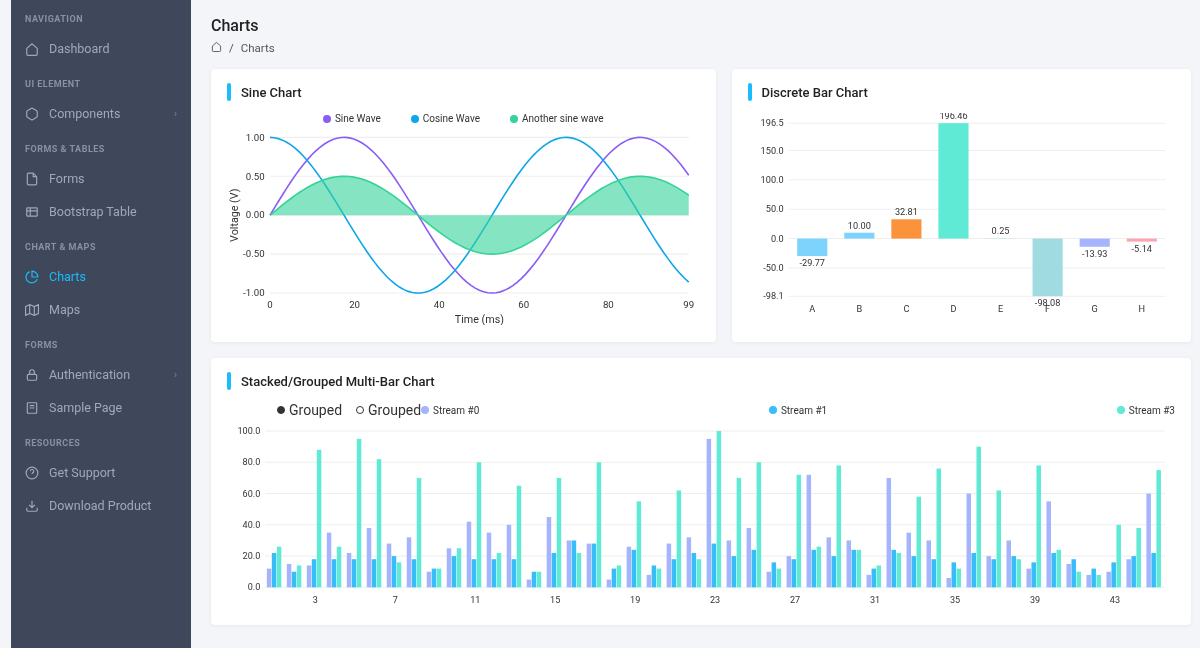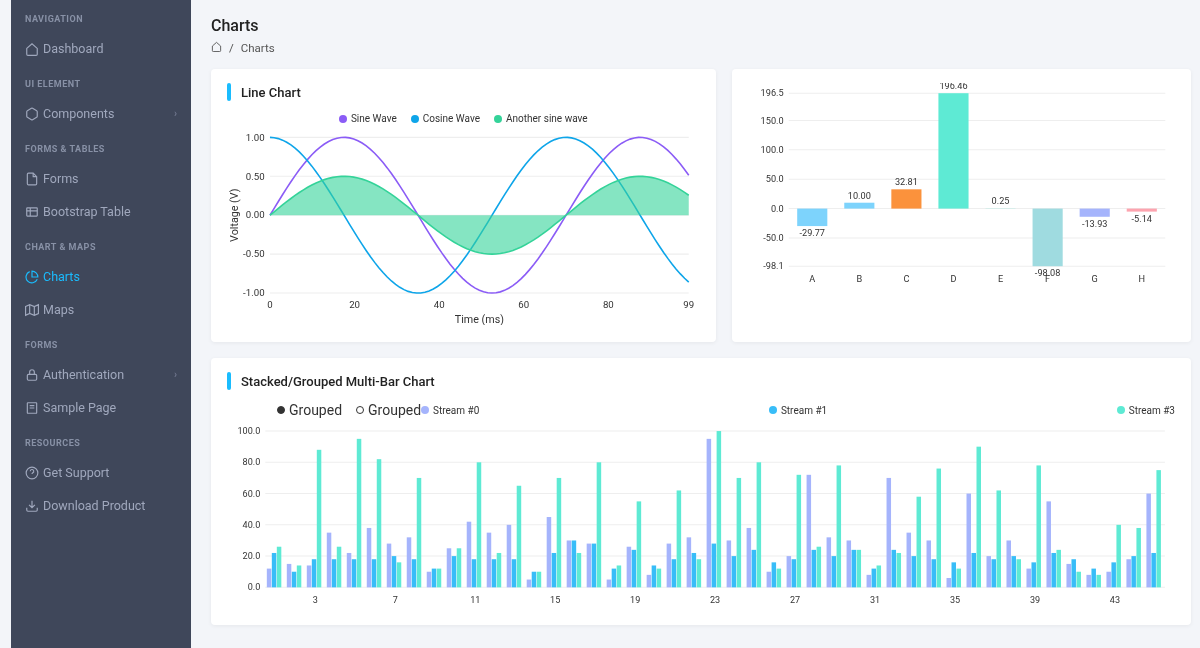--- a/index.html
+++ b/index.html
@@ -1,34 +1,34 @@
 <!DOCTYPE html>
 <html><head>
 <meta charset="utf-8">
 <style>
 * { box-sizing: border-box; margin: 0; padding: 0; }
 body { font-family: -apple-system, BlinkMacSystemFont, "Segoe UI", Roboto, sans-serif; background: #f3f5f9; color: #333; font-size: 13px; }
 .app { display: flex; width: 1200px; height: 648px; overflow: hidden; margin-left: 11px; }
 .sidebar { width: 180px; background: #3f475a; color: #a0a8bd; overflow-y: auto; flex-shrink: 0; }
 .sidebar::-webkit-scrollbar { width: 0; }
 .section-label { font-size: 9px; font-weight: 700; letter-spacing: 0.5px; padding: 14px 14px 8px; color: #8891a6; }
-.nav-item { display: flex; align-items: center; padding: 9px 14px; cursor: pointer; font-size: 12.5px; gap: 4px; }
+.nav-item { display: flex; align-items: center; padding: 9px 14px; cursor: pointer; font-size: 12.5px; gap: 10px; }
 .nav-item.active { color: #1abcfe; }
 .nav-item .ico { width: 14px; height: 14px; display: inline-flex; align-items: center; justify-content: center; }
 .nav-item .chev { margin-left: auto; font-size: 10px; color: #7a8199; }
 .main { flex: 1; padding: 16px 20px; overflow-y: auto; }
 .main::-webkit-scrollbar { width: 0; }
 .page-title { font-size: 16px; font-weight: 500; color: #222; }
 .breadcrumb { display: flex; align-items: center; gap: 7px; font-size: 11.5px; color: #555; margin-top: 6px; margin-bottom: 14px; }
 .row { display: flex; gap: 16px; }
 .card { background: #fff; border-radius: 4px; box-shadow: 0 1px 4px rgba(0,0,0,0.06); padding: 14px 16px; flex: 1; }
 .card-title { display: flex; align-items: center; gap: 10px; font-size: 13px; font-weight: 500; color: #222; margin-bottom: 12px; }
 .card-title .bar { width: 4px; height: 18px; background: #1abcfe; border-radius: 2px; }
 .chart { position: relative; }
-.legend { display: flex; gap: 14px; justify-content: center; font-size: 10px; margin-bottom: 8px; }
+.legend { display: flex; gap: 30px; justify-content: center; font-size: 10px; margin-bottom: 8px; }
 .legend.right { justify-content: space-between; }
 .legend span { display: flex; align-items: center; gap: 4px; }
 .legend i { width: 8px; height: 8px; border-radius: 50%; display: inline-block; }
 .toggle { display: flex; gap: 14px; font-size: 14px; margin-bottom: 8px; margin-left: 50px; }
 .toggle span { display: flex; align-items: center; gap: 4px; }
 .toggle i { width: 8px; height: 8px; border-radius: 50%; border: 1.5px solid #333; display: inline-block; }
 .toggle i.on { background: #333; }
 svg text { font-size: 9px; fill: #333; }
 svg .axis-label { font-size: 10px; }
 </style>
@@ -151,21 +151,21 @@
           </svg>
       </span>
       <span>/</span>
       <span>Charts</span>
     </div>
 
     <div class="row">
       <div class="card" style="flex:1.05">
         <div class="card-title">
             <span class="bar"></span>
-            <span>Line Chart</span>
+            <span>Sine Chart</span>
           </div>
         <div class="legend" id="legend-line">
             <span><i style="background:#8b5cf6"></i>Sine Wave</span>
             <span><i style="background:#0ea5e9"></i>Cosine Wave</span>
             <span><i style="background:#34d399"></i>Another sine wave</span>
           </div>
         <div class="chart" id="line-chart"><svg width="100%" viewBox="0 0 440 180">
               <line x1="40" y1="150" x2="430" y2="150" stroke="#eee"></line>
               <text x="35" y="153" text-anchor="end">-1.00</text>
               <line x1="40" y1="113.75" x2="430" y2="113.75" stroke="#eee"></line>
@@ -184,20 +184,24 @@
               <text x="430" y="164" text-anchor="middle">99</text>
               <path d="M40,77.5 L43.9,71.06596658539384 L47.8,64.68270602237533 L51.7,58.40059049901481 L55.6,52.269194038101745 L59.5,46.33690129393841 L63.4,40.65052573479035 L67.30000000000001,35.25494022402823 L71.2,30.19272291515442 L75.1,25.5038212550604 L79,21.225236746964384 L82.9,17.390732960657942 L86.8,14.030569094237848 L90.7,11.171261189867124 L94.60000000000001,8.835372887881022 L98.5,7.041337370459331 L102.4,5.803311899959681 L106.30000000000001,5.1310660997933155 L110.2,5.029904859450625 L114.1,5.500626472056837 L118,6.53951633480591 L121.89999999999999,8.138376261984774 L125.8,10.284589179269915 L129.7,12.961218688774807 L133.6,16.14714271915102 L137.5,19.817220206070886 L141.4,23.942489487766196 L145.3,28.490396850026627 L149.20000000000002,33.425053417141115 L153.1,38.7075183615799 L157,44.29610619752759 L160.9,50.146715733321855 L164.8,56.2131780869386 L168.70000000000002,62.447621018230166 L172.60000000000002,68.80084670286384 L176.5,75.22271996683567 L180.4,81.6625639178862 L184.3,88.06955985177422 L188.2,94.39314827763116 L192.1,100.58342789778612 L196,106.59154939359439 L199.89999999999998,112.37010090979038 L203.79999999999998,117.87348219539362 L207.7,123.05826444871181 L211.6,127.88353302679884 L215.50000000000003,132.3112103149458 L219.39999999999998,136.30635620834713 L223.29999999999995,139.83744383475235 L227.2,142.8766083422957 L231.1,145.39986678924393 L235,147.38730740044937 L238.9,148.82324669702876 L242.8,149.69635325931176 L246.70000000000002,149.99973714640896 L250.60000000000002,149.73100426676365 L254.50000000000003,148.89227527063292 L258.40000000000003,147.49016881541235 L262.29999999999995,145.53574933586216 L266.2,143.04443973139558 L270.1,140.03589965943988 L274,136.53387039529244 L277.9,132.56598748272907 L281.8,128.1635626537932 L285.7,123.36133673870158 L289.6,118.19720551572647 L293.50000000000006,112.71192066445482 L297.40000000000003,106.9487681822888 L301.29999999999995,100.95322680189858 L305.20000000000005,94.77260910515577 L309.0999999999999,88.45568816562353 L313,82.05231266587528 L316.9,75.61301352686834 L320.8,69.1886051535715 L324.7,62.82978444353833 L328.6,56.586730722765125 L332.5,50.508709765858995 L336.4,44.643685025308585 L340.3,39.03793913776181 L344.2,33.73570869411685 L348.1,28.778835155561666 L352,24.206434670287166 L355.9000000000001,20.054589396448023 L359.79999999999995,16.35606276723152 L363.70000000000005,13.140040944961697 L367.59999999999997,10.431902504501807 L371.49999999999994,8.253018163449326 L375.4,6.620582139512834 L379.3,5.547476465878759 L383.2,5.042169335295597 L387.1,5.1086482750723405 L391.00000000000006,5.746388680326476 L394.90000000000003,6.950357953795816 L398.79999999999995,8.711055219544761 L402.70000000000005,11.014586297172826 L406.5999999999999,13.842773344882374 L410.5,17.17329830617888 L414.4,20.97987902822382 L418.3,25.232476662040227 L422.2,29.897532707910543 L426.1,34.93823383537806 L430,40.31480238807178" fill="none" stroke="#8b5cf6" stroke-width="1.5"></path>
               <path d="M40,5 L43.9,5.286059420498788 L47.8,6.14198030290396 L51.7,7.561008323584787 L55.6,9.531945514727 L59.5,12.039238630793022 L63.4,15.063101883760652 L67.30000000000001,18.579673078600706 L71.2,22.56120191688167 L75.1,26.976268982543544 L79,31.79003368175826 L82.9,36.96450918031131 L86.8,42.45886216889235 L90.7,48.22973509075851 L94.60000000000001,54.23158828897732 L98.5,60.41705937326458 L102.4,66.7373369705477 L106.30000000000001,73.14254590987854 L110.2,79.58214080208852 L114.1,86.00530490833319 L118,92.3613511499367 L121.89999999999999,98.6001220950497 L125.8,104.67238576570854 L129.7,110.5302241418651 L133.6,116.12741129658804 L137.5,121.41977817845944 L141.4,126.36556116256074 L145.3,130.9257316195307 L149.20000000000002,135.06430390196806 L153.1,138.7486193177678 L157,141.94960384947402 L160.9,144.64199758590965 L164.8,146.80455405557134 L168.70000000000002,148.42020788878986 L172.60000000000002,149.47620948558577 L176.5,149.96422562651554 L180.4,149.8804052325594 L184.3,149.2254097551193 L188.2,148.00440795631127 L192.1,146.22703512074204 L196,143.90731702064207 L199.89999999999998,141.0635592343682 L203.79999999999998,137.71820269169643 L207.7,133.8976465858394 L211.6,129.63204004964192 L215.50000000000003,124.95504423989907 L219.39999999999998,119.90356670725936 L223.29999999999995,114.51747014787875 L227.2,108.83925783515097 L231.1,102.91373821386634 L235,96.78767130358395 L238.9,90.5093997015533 L242.8,84.12846709704925 L246.70000000000002,77.69522730753616 L250.60000000000002,71.26044692187253 L254.50000000000003,64.87490468621431 L258.40000000000003,58.58899079398245 L262.29999999999995,52.4523092420133 L266.2,46.51328639081824 L270.1,40.81878881791839 L274,35.413753479885926 L277.9,30.340833101591755 L281.8,25.64005959099866 L285.7,21.348528135591863 L289.6,17.500104473334915 L293.50000000000006,14.125157648163423 L297.40000000000003,11.250320358919339 L301.29999999999995,8.89827879288518 L305.20000000000005,7.08759360240208 L309.0999999999999,5.8325534372989125 L313,5.143062188950324 L316.9,5.024560835754727 L320.8,5.4779845067720885 L324.7,6.499755102345233 L328.6,8.081809529937601 L332.5,10.211663332369682 L336.4,12.872509206345711 L340.3,16.04334963383144 L344.2,19.699162579649396 L348.1,23.81109894772416 L352,28.3467102377915 L355.9000000000001,33.270204606065406 L359.79999999999995,38.5427293092128 L363.70000000000005,44.122677302788446 L367.59999999999997,49.96601557466941 L371.49999999999994,56.026632622515365 L375.4,62.25670233320713 L379.3,68.60706139278314 L383.2,75.02759724862153 L387.1,81.46764356234404 L391.00000000000006,87.87638003280613 L394.90000000000003,94.20323343405278 L398.79999999999995,100.39827670353118 L402.70000000000005,106.41262293123751 L406.5999999999999,112.19881114071462 L410.5,117.71118081758753 L414.4,122.90623223012216 L418.3,127.74296969841483 L422.2,132.18322510336742 L426.1,136.19195908255273 L430,139.73753753613528" fill="none" stroke="#0ea5e9" stroke-width="1.5"></path>
               <path d="M40,77.5 L43.9,74.28298329269693 L47.8,71.09135301118765 L51.7,67.9502952495074 L55.6,64.88459701905087 L59.5,61.918450646969205 L63.4,59.07526286739517 L67.30000000000001,56.37747011201411 L71.2,53.84636145757722 L75.1,51.50191062753021 L79,49.36261837348219 L82.9,47.44536648032897 L86.8,45.765284547118924 L90.7,44.33563059493356 L94.60000000000001,43.16768644394051 L98.5,42.270668685229666 L102.4,41.65165594997984 L106.30000000000001,41.31553304989667 L110.2,41.26495242972531 L114.1,41.50031323602842 L118,42.019758167402955 L121.89999999999999,42.81918813099239 L125.8,43.89229458963496 L129.7,45.2306093443874 L133.6,46.82357135957551 L137.5,48.65861010303544 L141.4,50.721244743883105 L145.3,52.995198425013314 L149.20000000000002,55.46252670857055 L153.1,58.10375918078995 L157,60.898053098763796 L160.9,63.82335786666093 L164.8,66.8565890434693 L168.70000000000002,69.97381050911508 L172.60000000000002,73.15042335143191 L176.5,76.36135998341784 L180.4,79.5812819589431 L184.3,82.78477992588711 L188.2,85.94657413881558 L192.1,89.04171394889306 L196,92.0457746967972 L199.89999999999998,94.93505045489519 L203.79999999999998,97.68674109769681 L207.7,100.27913222435592 L211.6,102.69176651339943 L215.50000000000003,104.9056051574729 L219.39999999999998,106.90317810417355 L223.29999999999995,108.66872191737619 L227.2,110.18830417114785 L231.1,111.44993339462197 L235,112.44365370022467 L238.9,113.16162334851438 L242.8,113.59817662965588 L246.70000000000002,113.74986857320448 L250.60000000000002,113.61550213338182 L254.50000000000003,113.19613763531646 L258.40000000000003,112.49508440770617 L262.29999999999995,111.51787466793107 L266.2,110.27221986569779 L270.1,108.76794982971992 L274,107.01693519764622 L277.9,105.03299374136455 L281.8,102.83178132689662 L285.7,100.4306683693508 L289.6,97.84860275786323 L293.50000000000006,95.10596033222741 L297.40000000000003,92.2243840911444 L301.29999999999995,89.22661340094929 L305.20000000000005,86.13630455257788 L309.0999999999999,82.97784408281176 L313,79.77615633293763 L316.9,76.55650676343417 L320.8,73.34430257678574 L324.7,70.16489222176916 L328.6,67.04336536138257 L332.5,64.00435488292949 L336.4,61.071842512654285 L340.3,58.268969568880905 L344.2,55.617854347058426 L348.1,53.13941757778083 L352,50.85321733514358 L355.9000000000001,48.77729469822401 L359.79999999999995,46.92803138361576 L363.70000000000005,45.32002047248085 L367.59999999999997,43.9659512522509 L371.49999999999994,42.87650908172466 L375.4,42.06029106975642 L379.3,41.523738232939365 L383.2,41.2710846676478 L387.1,41.30432413753617 L391.00000000000006,41.623194340163224 L394.90000000000003,42.22517897689791 L398.79999999999995,43.10552760977238 L402.70000000000005,44.25729314858641 L406.5999999999999,45.67138667244119 L410.5,47.33664915308944 L414.4,49.23993951411191 L418.3,51.366238331020114 L422.2,53.69876635395528 L426.1,56.219116917689036 L430,58.9074011940359 L430,77.5 L40,77.5 Z" fill="#34d399" opacity="0.6"></path>
               <path d="M40,77.5 L43.9,74.28298329269693 L47.8,71.09135301118765 L51.7,67.9502952495074 L55.6,64.88459701905087 L59.5,61.918450646969205 L63.4,59.07526286739517 L67.30000000000001,56.37747011201411 L71.2,53.84636145757722 L75.1,51.50191062753021 L79,49.36261837348219 L82.9,47.44536648032897 L86.8,45.765284547118924 L90.7,44.33563059493356 L94.60000000000001,43.16768644394051 L98.5,42.270668685229666 L102.4,41.65165594997984 L106.30000000000001,41.31553304989667 L110.2,41.26495242972531 L114.1,41.50031323602842 L118,42.019758167402955 L121.89999999999999,42.81918813099239 L125.8,43.89229458963496 L129.7,45.2306093443874 L133.6,46.82357135957551 L137.5,48.65861010303544 L141.4,50.721244743883105 L145.3,52.995198425013314 L149.20000000000002,55.46252670857055 L153.1,58.10375918078995 L157,60.898053098763796 L160.9,63.82335786666093 L164.8,66.8565890434693 L168.70000000000002,69.97381050911508 L172.60000000000002,73.15042335143191 L176.5,76.36135998341784 L180.4,79.5812819589431 L184.3,82.78477992588711 L188.2,85.94657413881558 L192.1,89.04171394889306 L196,92.0457746967972 L199.89999999999998,94.93505045489519 L203.79999999999998,97.68674109769681 L207.7,100.27913222435592 L211.6,102.69176651339943 L215.50000000000003,104.9056051574729 L219.39999999999998,106.90317810417355 L223.29999999999995,108.66872191737619 L227.2,110.18830417114785 L231.1,111.44993339462197 L235,112.44365370022467 L238.9,113.16162334851438 L242.8,113.59817662965588 L246.70000000000002,113.74986857320448 L250.60000000000002,113.61550213338182 L254.50000000000003,113.19613763531646 L258.40000000000003,112.49508440770617 L262.29999999999995,111.51787466793107 L266.2,110.27221986569779 L270.1,108.76794982971992 L274,107.01693519764622 L277.9,105.03299374136455 L281.8,102.83178132689662 L285.7,100.4306683693508 L289.6,97.84860275786323 L293.50000000000006,95.10596033222741 L297.40000000000003,92.2243840911444 L301.29999999999995,89.22661340094929 L305.20000000000005,86.13630455257788 L309.0999999999999,82.97784408281176 L313,79.77615633293763 L316.9,76.55650676343417 L320.8,73.34430257678574 L324.7,70.16489222176916 L328.6,67.04336536138257 L332.5,64.00435488292949 L336.4,61.071842512654285 L340.3,58.268969568880905 L344.2,55.617854347058426 L348.1,53.13941757778083 L352,50.85321733514358 L355.9000000000001,48.77729469822401 L359.79999999999995,46.92803138361576 L363.70000000000005,45.32002047248085 L367.59999999999997,43.9659512522509 L371.49999999999994,42.87650908172466 L375.4,42.06029106975642 L379.3,41.523738232939365 L383.2,41.2710846676478 L387.1,41.30432413753617 L391.00000000000006,41.623194340163224 L394.90000000000003,42.22517897689791 L398.79999999999995,43.10552760977238 L402.70000000000005,44.25729314858641 L406.5999999999999,45.67138667244119 L410.5,47.33664915308944 L414.4,49.23993951411191 L418.3,51.366238331020114 L422.2,53.69876635395528 L426.1,56.219116917689036 L430,58.9074011940359" fill="none" stroke="#34d399" stroke-width="1.5"></path>
               <text x="235" y="178" text-anchor="middle" class="axis-label">Time (ms)</text>
               <text x="10" y="77.5" text-anchor="middle" class="axis-label" transform="rotate(-90 10 77.5)">Voltage (V)</text>
             </svg></div>
       </div>
       <div class="card" style="flex:0.95">
+        <div class="card-title">
+            <span class="bar"></span>
+            <span>Discrete Bar Chart</span>
+          </div>
         <div class="chart" id="bar-chart"><svg width="100%" viewBox="0 0 420 200">
               <line x1="40" y1="180" x2="410" y2="180" stroke="#eee"></line>
               <text x="35" y="183" text-anchor="end">-98.1</text>
               <line x1="40" y1="152.24372029871012" x2="410" y2="152.24372029871012" stroke="#eee"></line>
               <text x="35" y="155.24372029871012" text-anchor="end">-50.0</text>
               <line x1="40" y1="123.39103869653769" x2="410" y2="123.39103869653769" stroke="#eee"></line>
               <text x="35" y="126.39103869653769" text-anchor="end">0.0</text>
               <line x1="40" y1="94.53835709436525" x2="410" y2="94.53835709436525" stroke="#eee"></line>
               <text x="35" y="97.53835709436525" text-anchor="end">50.0</text>
               <line x1="40" y1="65.68567549219281" x2="410" y2="65.68567549219281" stroke="#eee"></line>

